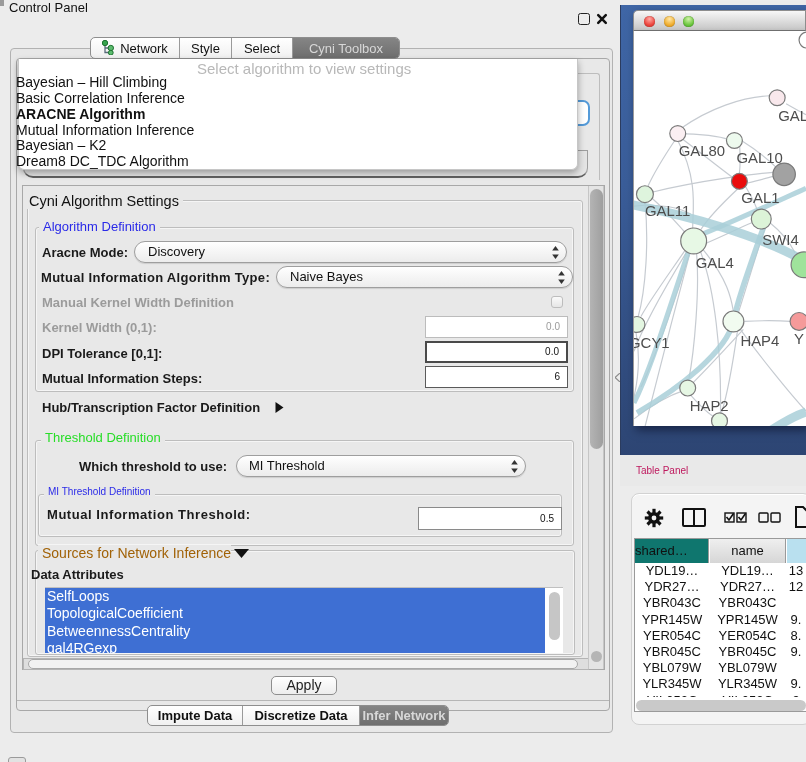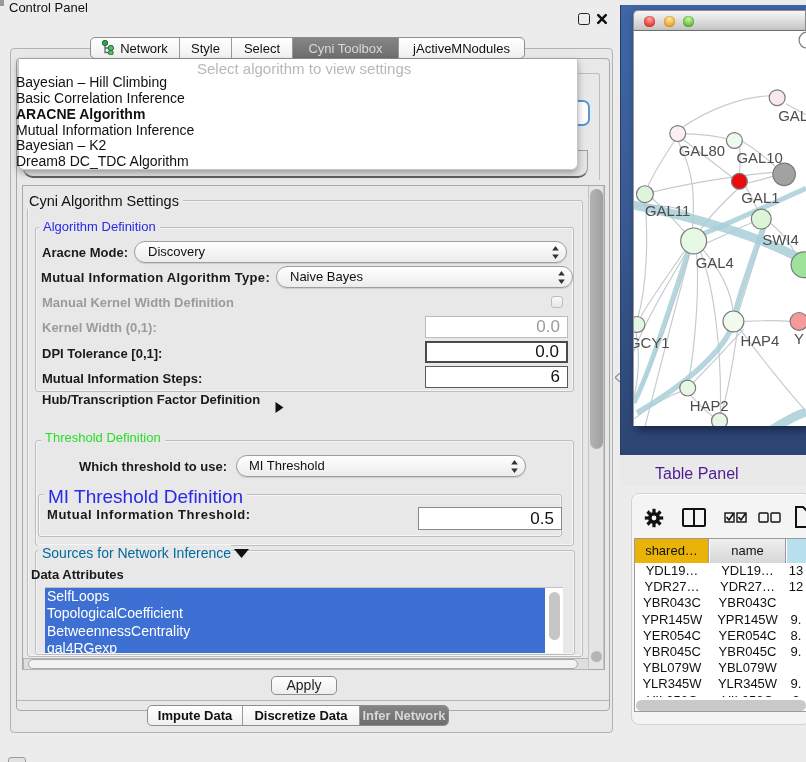--- a/index.html
+++ b/index.html
@@ -8,21 +8,21 @@
   .abs { position:absolute; }
   .b { font-weight:bold; }
   .lbl { font-size:13px; color:#1a1a1a; white-space:nowrap; }
   .gray { color:#9b9b9b; }
   .grp { position:absolute; border:1px solid #bdbdbd; border-radius:3px; box-shadow:inset 0 0 0 1px rgba(255,255,255,0.55); }
   .gtitle { position:absolute; font-size:13px; background:#e8e8e8; padding:0 4px; white-space:nowrap; }
   .combo { position:absolute; height:22px; border:1px solid #9e9e9e; border-radius:11px;
            background:linear-gradient(#ffffff,#f6f6f6 45%,#ececec); box-shadow:0 1px 1px rgba(0,0,0,0.12);
            font-size:13px; color:#111; line-height:20px; padding-left:13px; white-space:nowrap; }
   .combo .ar { position:absolute; right:6px; top:3px; width:9px; height:15px; }
-  .inp { position:absolute; background:#fff; font-size:17px; color:#111; text-align:right; padding-right:7px; line-height:20px; }
+  .inp { position:absolute; background:#fff; font-size:10px; color:#111; text-align:right; padding-right:7px; line-height:20px; }
   .seg { position:absolute; display:flex; height:22px; border:1px solid #8e8e8e; border-radius:5px;
          background:linear-gradient(#ffffff,#f0f0f0); overflow:hidden; font-size:13px; }
   .seg > div { display:flex; align-items:center; justify-content:center; border-right:1px solid #9a9a9a; color:#111; }
   .seg > div:last-child { border-right:none; }
   .seg .sel { background:linear-gradient(#858585,#6e6e6e); color:#d8d8d8; }
   .hline { position:absolute; height:1px; background:#aaaaaa; }
 </style>
 </head>
 <body>
 
@@ -65,41 +65,41 @@
 
 <div class="lbl b abs gray" style="left:42px;top:320px;">Kernel Width (0,1):</div>
 <div class="inp" style="left:425px;top:316px;width:143px;height:22px;border:1px solid #bcbcbc;color:#9b9b9b;">0.0</div>
 
 <div class="lbl b abs" style="left:42px;top:346px;">DPI Tolerance [0,1]:</div>
 <div class="inp" style="left:425px;top:341px;width:143px;height:22px;border:2px solid #4a4a4a;line-height:18px;">0.0</div>
 
 <div class="lbl b abs" style="left:42px;top:371px;">Mutual Information Steps:</div>
 <div class="inp" style="left:425px;top:366px;width:143px;height:22px;border:1px solid #5a5a5a;">6</div>
 
-<div class="lbl b abs" style="left:42px;top:392px;">Hub/Transcription Factor Definition</div>
+<div class="lbl b abs" style="left:42px;top:400px;">Hub/Transcription Factor Definition</div>
 <svg class="abs" style="left:275px;top:402px;" width="9" height="11" viewBox="0 0 9 11">
     <path d="M0.5 0 L8.5 5.5 L0.5 11 Z" fill="#111"></path>
   </svg>
 
 <div class="grp" style="left:35px;top:440px;width:539px;height:106px;"></div>
 <div class="gtitle" style="left:41px;top:430px;color:#27dd27;">Threshold Definition</div>
 
 <div class="lbl b abs" style="left:79px;top:459px;">Which threshold to use:</div>
 <div class="combo" style="left:236px;top:455px;width:290px;padding-left:12px;">MI Threshold<svg class="ar" viewBox="0 0 9 15">
       <path d="M4.5 1 L7.8 5.5 H1.2 Z" fill="#333"></path>
       <path d="M4.5 14 L1.2 9.5 H7.8 Z" fill="#333"></path>
     </svg></div>
 
 <div class="grp" style="left:38px;top:494px;width:524px;height:43px;"></div>
-<div class="gtitle" style="left:44px;top:486px;color:#2a2ae8;font-size:19px;">MI Threshold Definition</div>
+<div class="gtitle" style="left:44px;top:486px;color:#2a2ae8;font-size:10px;">MI Threshold Definition</div>
 <div class="lbl b abs" style="left:47px;top:507px;letter-spacing:0.55px;">Mutual Information Threshold:</div>
 <div class="inp" style="left:418px;top:507px;width:144px;height:23px;border:1px solid #8a8a8a;line-height:21px;">0.5</div>
 
 <div class="grp" style="left:35px;top:550px;width:540px;height:105px;"></div>
-<div class="gtitle" style="left:38px;top:545px;color:#0369a1;font-size:14px;padding-right:0;">Sources for Network Inference</div>
+<div class="gtitle" style="left:38px;top:545px;color:#a16207;font-size:14px;padding-right:0;">Sources for Network Inference</div>
 <svg class="abs" style="left:234px;top:549px;" width="15" height="9" viewBox="0 0 15 9">
     <path d="M0 0 H15 L7.5 9 Z" fill="#111"></path>
   </svg>
 <div class="lbl b abs" style="left:31px;top:567px;">Data Attributes</div>
 
 <div class="abs" style="left:45px;top:587px;width:518px;height:66px;background:#fff;border-top:1px solid #c0c0c0;overflow:hidden;">
   <div style="position:absolute;left:0;top:0;width:500px;height:70px;background:#3e6fd3;color:#fff;font-size:14px;padding:0 0 0 2px;line-height:17.3px;">
     SelfLoops<br>TopologicalCoefficient<br>BetweennessCentrality<br>gal4RGexp
   </div>
 </div>
@@ -127,21 +127,20 @@
 <div class="seg" style="left:90px;top:37px;height:22px;">
   <div style="width:89px;"><svg width="13" height="15" viewBox="0 0 13 15" style="margin-right:5px;margin-top:-1px;">
         <path d="M3 4 V12.5 H7.5 M3 8 H7.5" stroke="#5a6b7a" stroke-width="1.3" fill="none"></path>
         <circle cx="3" cy="3" r="2.7" fill="#36a34c" stroke="#1d7230"></circle>
         <circle cx="8.8" cy="8" r="2.7" fill="#5cbb6e" stroke="#1d7230"></circle>
         <circle cx="8.8" cy="12.7" r="2.4" fill="#5cbb6e" stroke="#1d7230"></circle>
       </svg>Network</div>
   <div style="width:52px;">Style</div>
   <div style="width:61px;">Select</div>
   <div style="width:106px;" class="sel">Cyni Toolbox</div>
-  <div style="width:125px;">jActiveMNodules</div>
 </div>
 
 <div class="abs" style="left:18px;top:59px;width:560px;height:111px;background:#fff;border:1px solid #c6c6c6;border-top:none;border-radius:0 0 6px 6px;box-shadow:0 3px 7px rgba(0,0,0,0.33);"></div>
 <div class="abs" style="left:197px;top:60px;font-size:15px;color:#b8b8b8;">Select algorithm to view settings</div>
 <div class="abs" style="left:16px;top:75px;font-size:14px;color:#111;line-height:15.85px;white-space:nowrap;">
 Bayesian – Hill Climbing<br>
 Basic Correlation Inference<br>
 <span class="b">ARACNE Algorithm</span><br>
 Mutual Information Inference<br>
 Bayesian – K2<br>
@@ -229,21 +228,21 @@
     <text x="695" y="268">GAL4</text>
     <text x="762" y="245">SWI4</text>
     <text x="628" y="349">GCY1</text>
     <text x="740" y="347">HAP4</text>
     <text x="794" y="345">Y</text>
     <text x="689" y="412">HAP2</text>
   </g>
 </svg>
 
 <div class="abs" style="left:620px;top:455px;width:186px;height:31px;background:#e9e9e9;"></div>
-<div class="abs" style="left:655px;top:465px;font-size:16px;color:#4c1d95;">Table Panel</div>
+<div class="abs" style="left:636px;top:465px;font-size:10px;color:#be185d;">Table Panel</div>
 
 <div class="abs" style="left:631px;top:493px;width:180px;height:232px;background:#f4f4f4;border:1px solid #d2d2d2;border-radius:8px;box-shadow:inset 0 1px 0 #fff;"></div>
 
 <svg class="abs" style="left:644px;top:508px;" width="20" height="20" viewBox="0 0 20 20">
  <g fill="#111">
   <circle cx="10" cy="10" r="6"></circle>
   <g>
    <rect x="8.4" y="0.8" width="3.2" height="4"></rect>
    <rect x="8.4" y="15.2" width="3.2" height="4"></rect>
    <rect x="0.8" y="8.4" width="4" height="3.2"></rect>
@@ -267,21 +266,21 @@
    <rect x="35" y="1" width="9" height="9" rx="1"></rect>
       <rect x="47" y="1" width="9" height="9" rx="1"></rect>
   </g>
   <path d="M2.5 5 L5 8 L9.5 1.5 M14.5 5 L17 8 L21.5 1.5" stroke="#111" stroke-width="1.6" fill="none"></path>
 </svg>
 <svg class="abs" style="left:795px;top:506px;" width="11" height="22" viewBox="0 0 11 22">
   <path d="M1 1 H8 L14 7 V21 H1 Z" fill="#f4f4f4" stroke="#111" stroke-width="2"></path>
 </svg>
 
 <div class="abs" style="left:634px;top:538px;width:172px;height:174px;background:#fff;border:1px solid #9a9a9a;border-right:none;overflow:hidden;"></div>
-<div class="abs" style="left:635px;top:539px;width:74px;height:24px;background:#eab308;border-right:1px solid #9a9a9a;text-align:center;font-size:13px;line-height:24px;color:#111;">shared…</div>
+<div class="abs" style="left:635px;top:539px;width:74px;height:24px;background:#0f766e;border-right:1px solid #9a9a9a;text-align:left;font-size:13px;line-height:24px;color:#111;">shared…</div>
 <div class="abs" style="left:710px;top:539px;width:76px;height:24px;background:linear-gradient(#efefef,#d6d6d6);border-right:1px solid #9a9a9a;text-align:center;font-size:13px;line-height:24px;color:#111;">name</div>
 <div class="abs" style="left:787px;top:539px;width:19px;height:24px;background:#b9e0ef;"></div>
 <div class="abs" style="left:635px;top:563px;width:171px;height:134px;overflow:hidden;font-size:13px;color:#111;">
   <div style="display:grid;grid-template-columns:74px 77px 20px;line-height:16.2px;text-align:center;">
     <div>YDL19…</div>
       <div>YDL19…</div>
       <div>13</div>
     <div>YDR27…</div>
       <div>YDR27…</div>
       <div>12</div>

